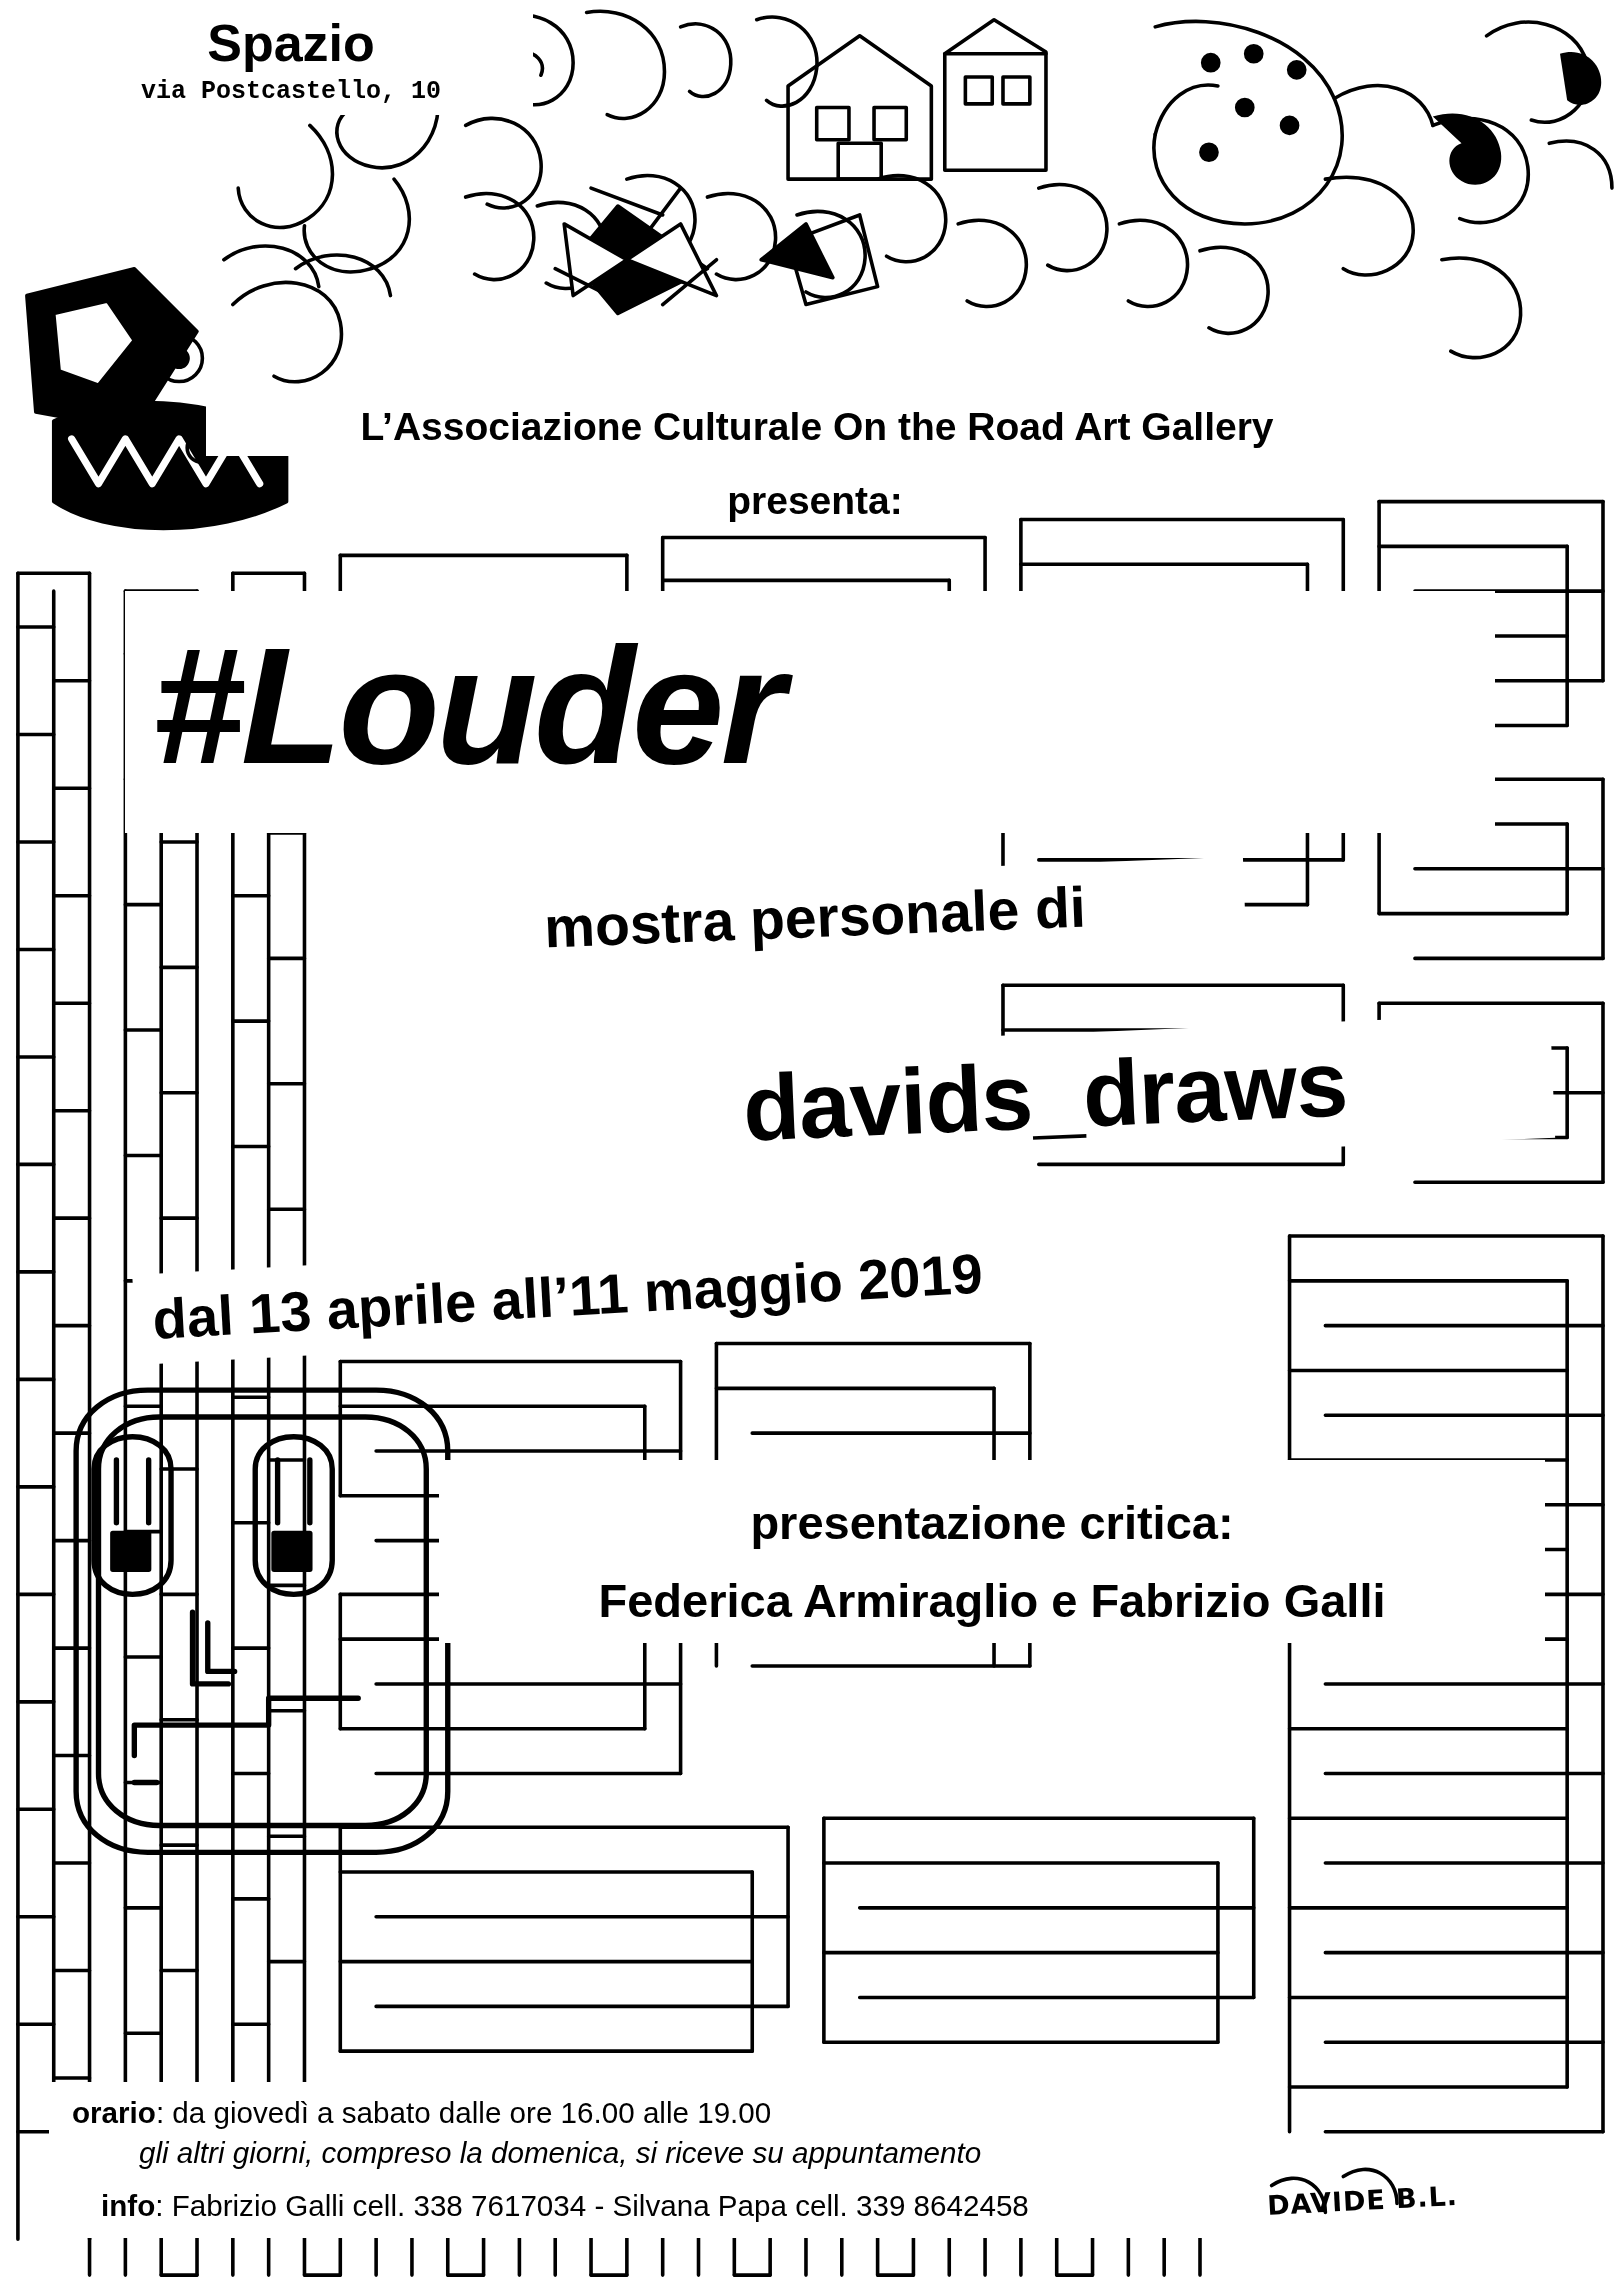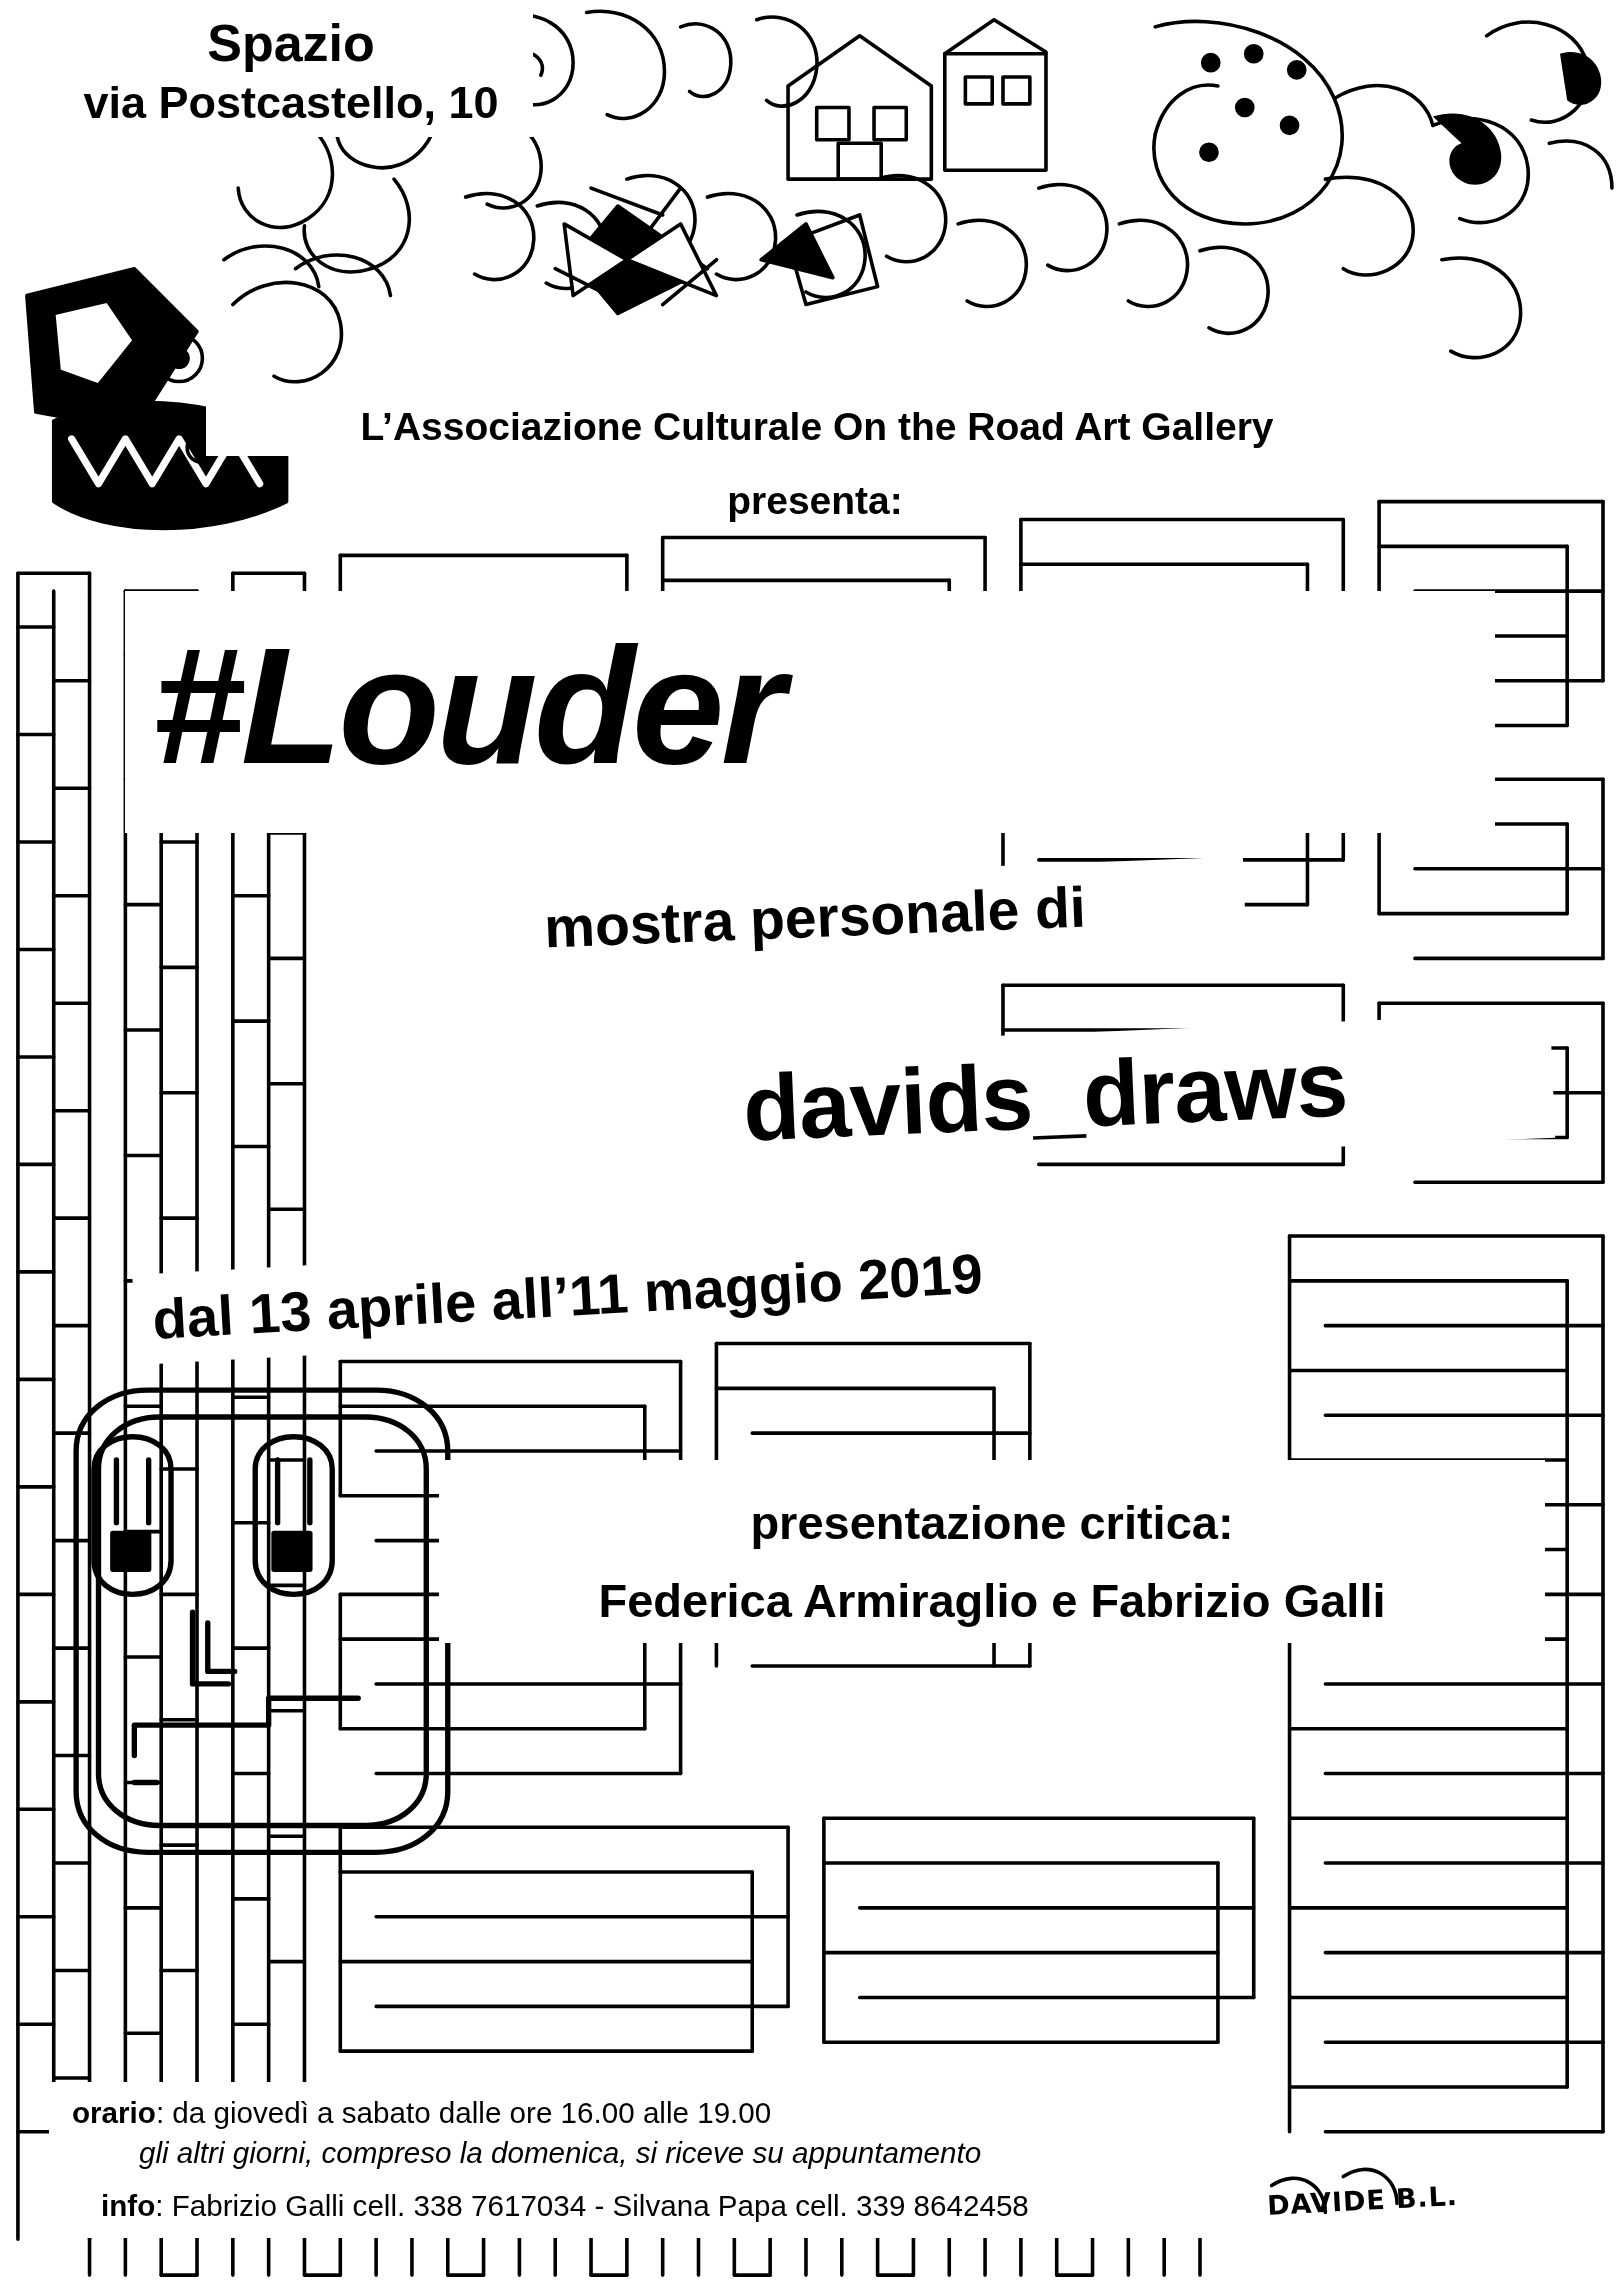--- a/index.html
+++ b/index.html
@@ -44,23 +44,24 @@
   #venue-name1 {
     font-size: 52px;
     font-weight: bold;
     letter-spacing: 0px;
   }
   #venue-name2 {
     font-size: 52px;
     font-weight: bold;
   }
   #venue-street {
-    font-size: 45px;
+    font-size: 25px;
     font-weight: bold;
     margin-top: 5.4px;
+    font-family: Liberation Mono, monospace;
   }
   #venue-city {
     font-size: 33px;
     font-weight: bold;
     margin-top: 5.4px;
   }
 
   
   #assoc-band {
     left: 206px;

